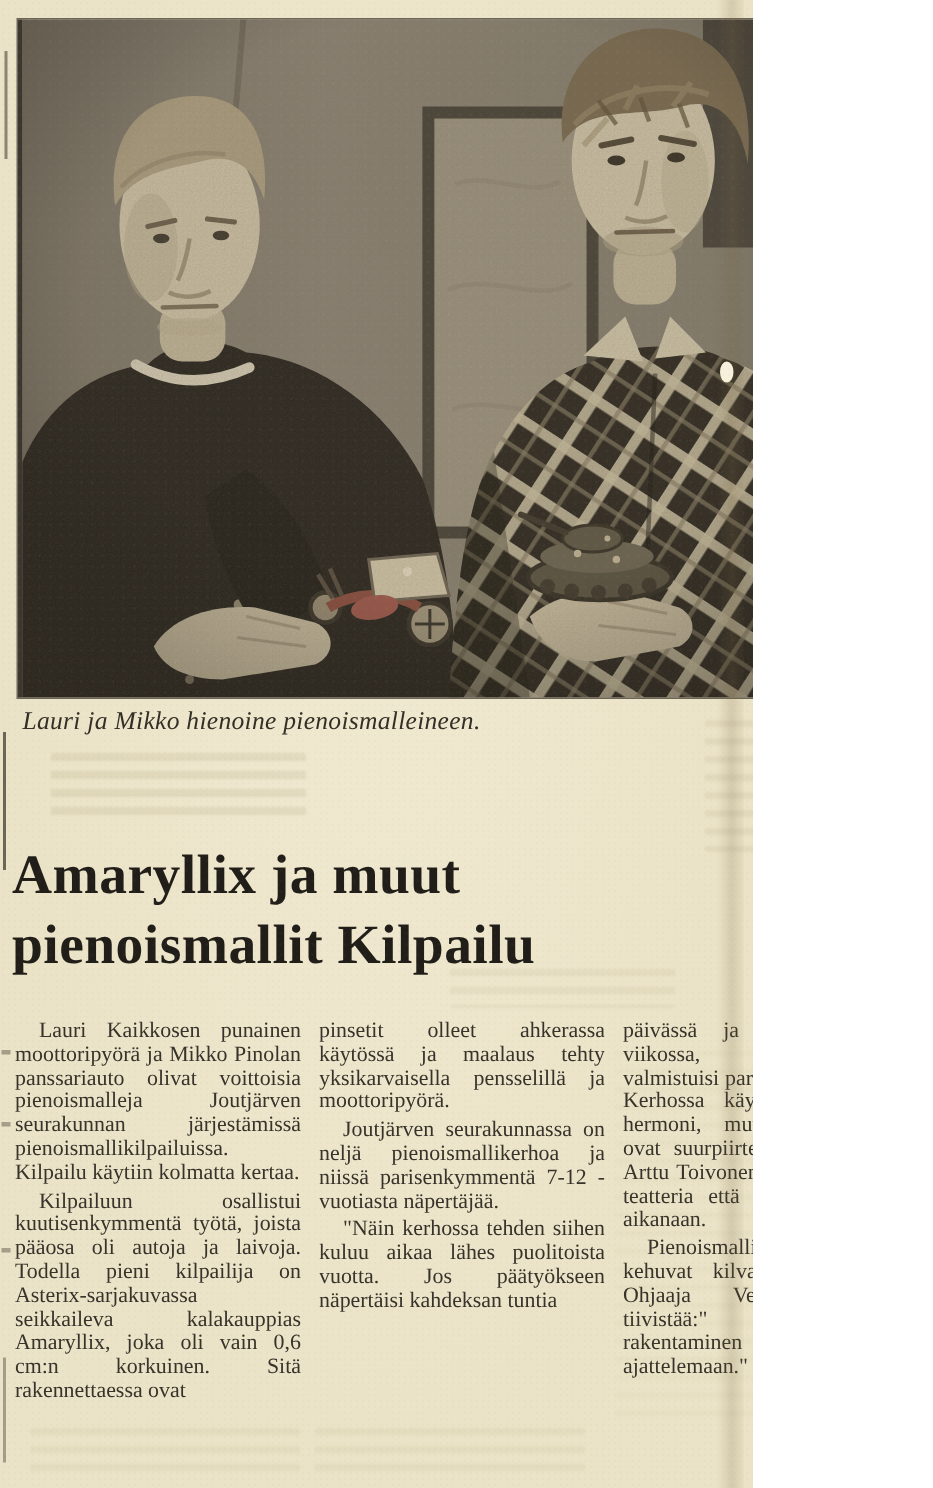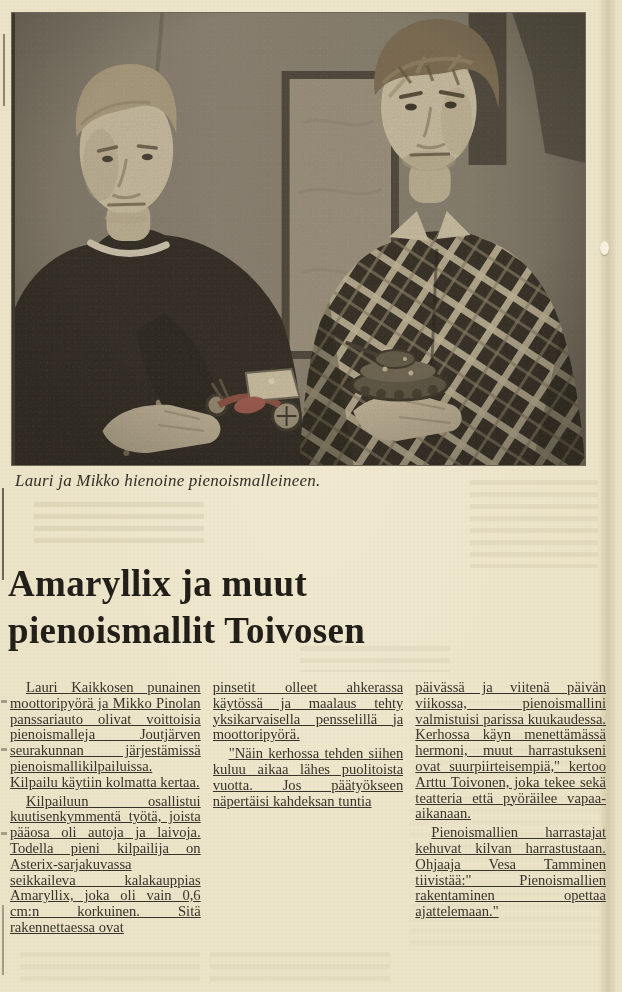--- a/index.html
+++ b/index.html
@@ -1,17 +1,17 @@
 <!DOCTYPE html>
 <html lang="fi"><head>
 <meta charset="utf-8">
 <style>
   html,body{margin:0;padding:0;}
   .page{
-    position:relative; width:622px; height:992px; overflow:hidden;
+    position:relative; width:502px; height:992px; overflow:hidden;
     background:
       radial-gradient(ellipse at 50% 40%, rgba(255,252,238,0.25), rgba(0,0,0,0) 70%),
       #ebe3c7;
     font-family:"Liberation Serif", serif;
   }
   
   .photo{
     position:absolute; left:12px; top:13px; width:573px; height:452px;
     outline:1px solid #6d6557; border-left:3px solid #3b362e;
     box-sizing:border-box; background:#8c8375;
@@ -25,21 +25,21 @@
   
   .headline{
     position:absolute; left:8px; top:560px; width:600px;
     font-size:37px; line-height:47px; font-weight:bold; color:#211e19;
     letter-spacing:.3px;
   }
   
   .columns{
     position:absolute; left:10px; top:680px; width:596px; height:300px;
     display:flex; gap:12px; color:#37322a;
-    font-size:14.6px; line-height:15.8px; text-align:justify;text-decoration:underline;
+    font-size:14.6px; line-height:15.8px; text-align:justify;
   }
   .col{flex:1 1 0; overflow:hidden;}
   .col p{margin:0 0 3px 0; text-indent:16px;}
   .col p.noindent{text-indent:0;}
   
   .ghost{
     position:absolute; pointer-events:none;
     background:repeating-linear-gradient(180deg, rgba(138,122,86,0.12) 0 5px, rgba(0,0,0,0) 5px 12px);
     filter:blur(0.7px); border-radius:2px;
   }
@@ -181,30 +181,31 @@
       <rect width="573" height="452" fill="#7d7157" opacity="0.07"></rect>
       <rect width="573" height="452" fill="url(#vig)"></rect>
       <rect width="573" height="452" filter="url(#noise)" opacity="0.35"></rect>
     </svg>
   </figure>
 
   <div class="caption">Lauri ja Mikko hienoine pienoismalleineen.</div>
 
   <h1 class="headline" style="margin:0">
     <span style="display:block">Amaryllix ja muut</span>
-    <span style="display:block">pienoismallit Toivosen</span>
+    <span style="display:block">pienoismallit Kilpailu</span>
   </h1>
 
   <div class="columns">
     <div class="col">
       <p>Lauri Kaikkosen punainen moottoripyörä ja Mikko Pinolan panssariauto olivat voittoisia pienoismalleja Joutjärven seurakunnan järjestämissä pienoismallikilpailuissa. Kilpailu käytiin kolmatta kertaa.</p>
       <p>Kilpailuun osallistui kuutisenkymmentä työtä, joista pääosa oli autoja ja laivoja. Todella pieni kilpailija on Asterix-sarjakuvassa seikkaileva kalakauppias Amaryllix, joka oli vain 0,6 cm:n korkuinen. Sitä rakennettaessa ovat</p>
     </div>
     <div class="col">
       <p class="noindent">pinsetit olleet ahkerassa käytössä ja maalaus tehty yksikarvaisella pensselillä ja moottoripyörä.</p>
+      <p>Joutjärven seurakunnassa on neljä pienoismallikerhoa ja niissä parisenkymmentä 7-12 -vuotiasta näpertäjää.</p>
       <p>"Näin kerhossa tehden siihen kuluu aikaa lähes puolitoista vuotta. Jos päätyökseen näpertäisi kahdeksan tuntia</p>
     </div>
     <div class="col">
       <p class="noindent">päivässä ja viitenä päivän viikossa, pienoismallini valmistuisi parissa kuukaudessa. Kerhossa käyn menettämässä hermoni, muut harrastukseni ovat suurpiirteisempiä," kertoo Arttu Toivonen, joka tekee sekä teatteria että pyöräilee vapaa-aikanaan.</p>
       <p>Pienoismallien harrastajat kehuvat kilvan harrastustaan. Ohjaaja Vesa Tamminen tiivistää:" Pienoismallien rakentaminen opettaa ajattelemaan."</p>
     </div>
   </div>
 
   <div class="ghost" style="left:34px; top:502px; width:170px; height:42px;"></div>
   <div class="ghost" style="left:470px; top:480px; width:128px; height:88px; opacity:.8"></div>

